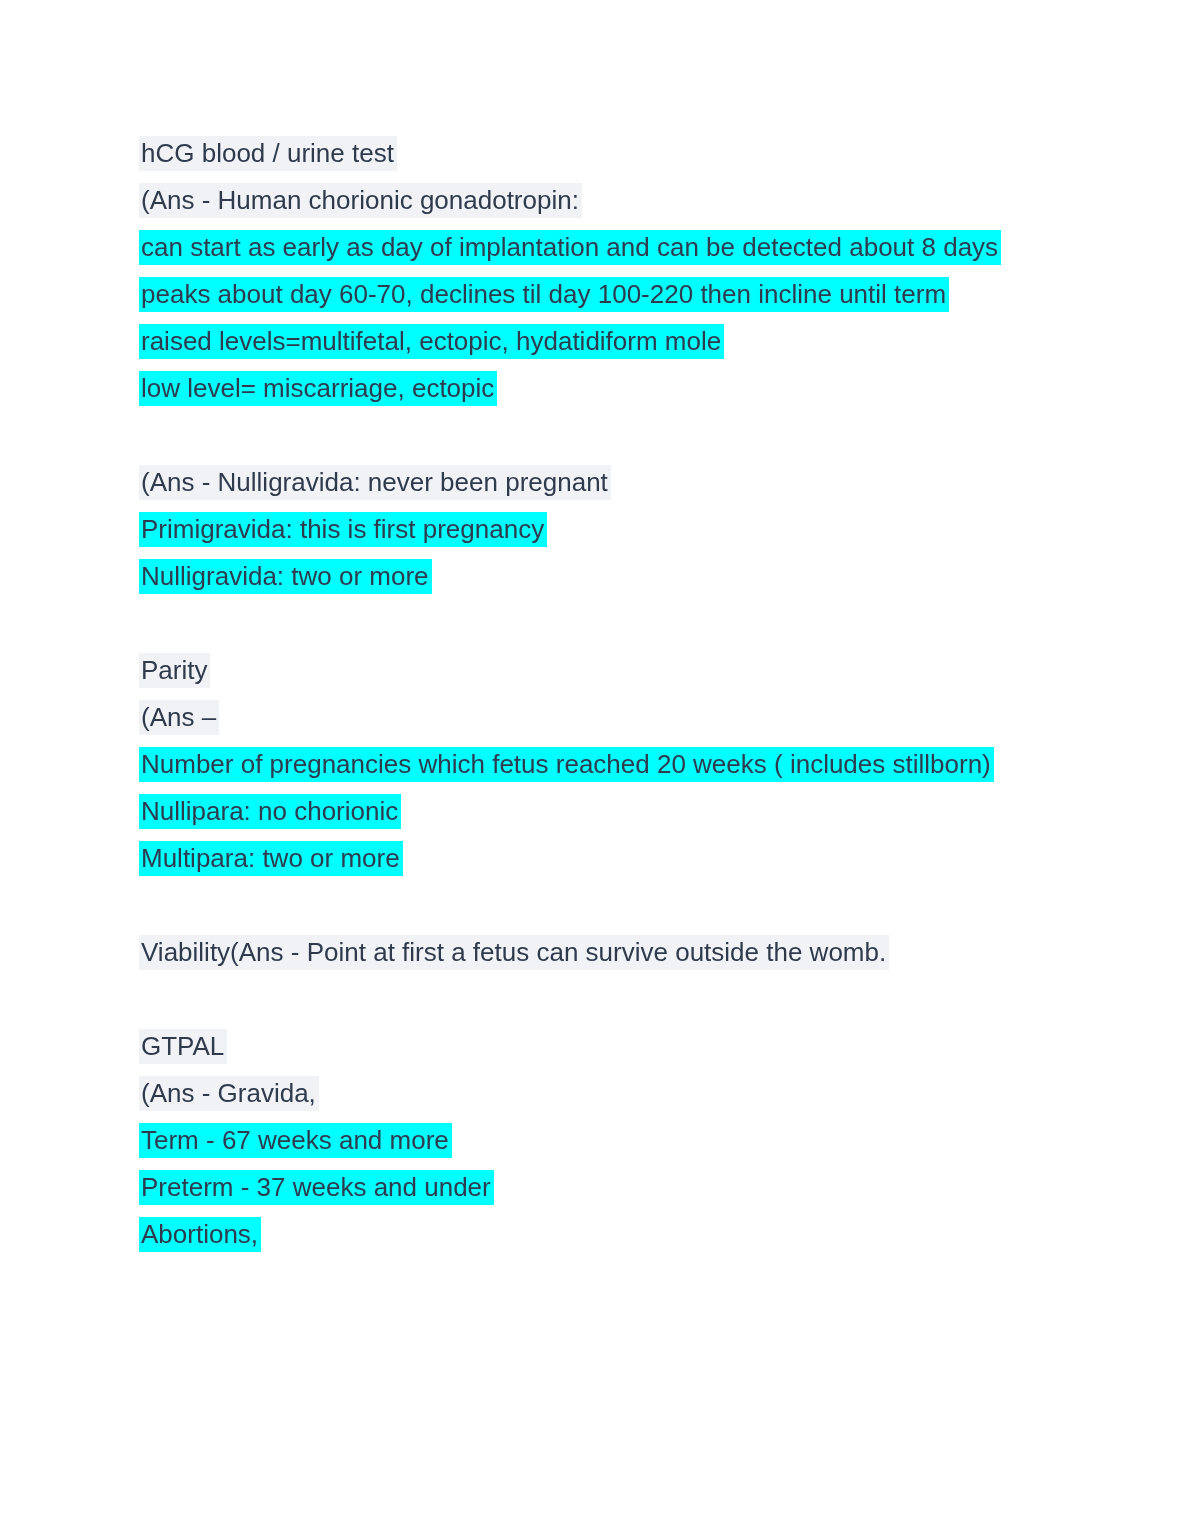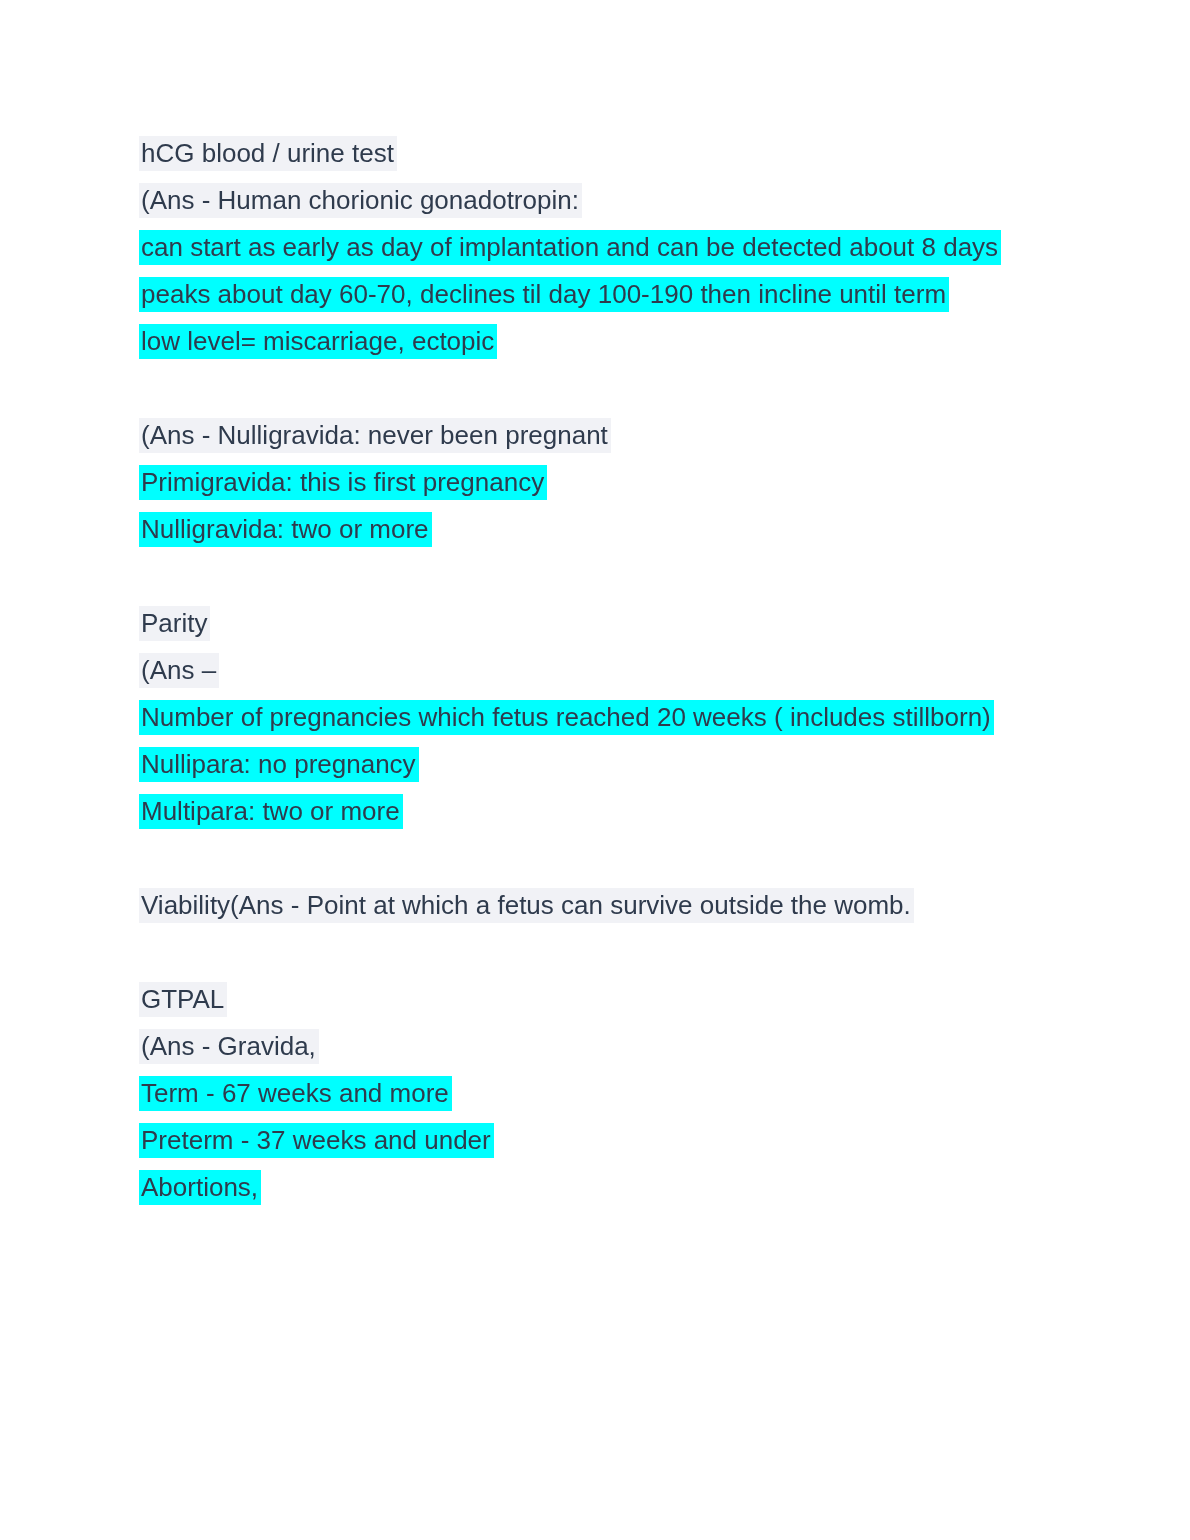--- a/index.html
+++ b/index.html
@@ -34,33 +34,34 @@
   .hl-gray { background: var(--hl-gray, #f1f2f6); }
   .hl-none { background: transparent; }
 </style>
 </head>
 <body>
 
 <div class="page">
     <div class="line"><span class="hl-gray">hCG blood / urine test</span></div>
     <div class="line"><span class="hl-gray">(Ans - Human chorionic gonadotropin:</span></div>
     <div class="line"><span class="hl-cyan">can start as early as day of implantation and can be detected about 8 days</span></div>
-    <div class="line"><span class="hl-cyan">peaks about day 60-70, declines til day 100-190 then incline until term</span></div>
+    <div class="line"><span class="hl-cyan">peaks about day 60-70, declines til day 100-220 then incline until term</span></div>
+    <div class="line"><span class="hl-cyan">raised levels=multifetal, ectopic, hydatidiform mole</span></div>
     <div class="line"><span class="hl-cyan">low level= miscarriage, ectopic</span></div>
     <div class="line"><span class="hl-none">&nbsp;</span></div>
     <div class="line"><span class="hl-gray">(Ans - Nulligravida: never been pregnant</span></div>
     <div class="line"><span class="hl-cyan">Primigravida: this is first pregnancy</span></div>
     <div class="line"><span class="hl-cyan">Nulligravida: two or more</span></div>
     <div class="line"><span class="hl-none">&nbsp;</span></div>
     <div class="line"><span class="hl-gray">Parity</span></div>
     <div class="line"><span class="hl-gray">(Ans –</span></div>
     <div class="line"><span class="hl-cyan">Number of pregnancies which fetus reached 20 weeks ( includes stillborn)</span></div>
-    <div class="line"><span class="hl-cyan">Nullipara: no pregnancy</span></div>
+    <div class="line"><span class="hl-cyan">Nullipara: no chorionic</span></div>
     <div class="line"><span class="hl-cyan">Multipara: two or more</span></div>
     <div class="line"><span class="hl-none">&nbsp;</span></div>
-    <div class="line"><span class="hl-gray">Viability(Ans - Point at which a fetus can survive outside the womb.</span></div>
+    <div class="line"><span class="hl-gray">Viability(Ans - Point at first a fetus can survive outside the womb.</span></div>
     <div class="line"><span class="hl-none">&nbsp;</span></div>
     <div class="line"><span class="hl-gray">GTPAL</span></div>
     <div class="line"><span class="hl-gray">(Ans - Gravida,</span></div>
     <div class="line"><span class="hl-cyan">Term - 67 weeks and more</span></div>
     <div class="line"><span class="hl-cyan">Preterm - 37 weeks and under</span></div>
     <div class="line"><span class="hl-cyan">Abortions,</span></div>
   </div>
 
 </body></html>

